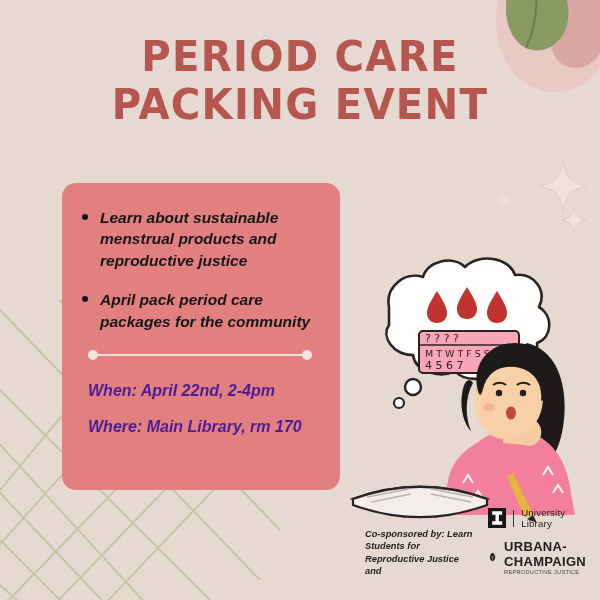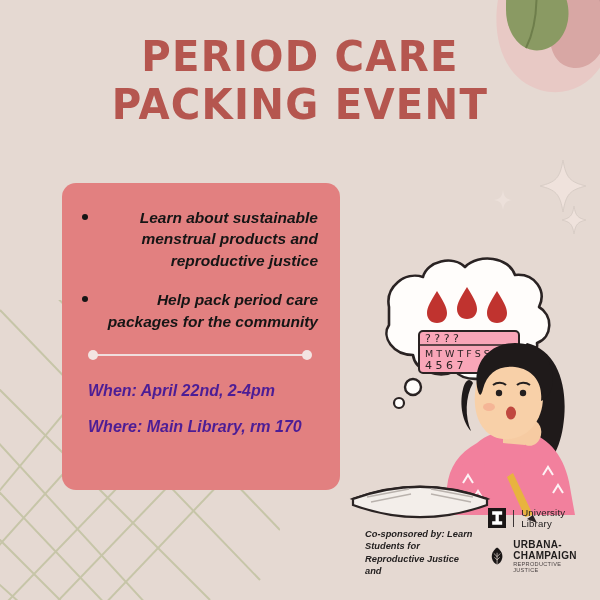--- a/index.html
+++ b/index.html
@@ -61,21 +61,21 @@
     position: absolute;
     left: 62px;
     top: 183px;
     width: 278px;
     height: 307px;
     background: #e28080;
     border-radius: 14px;
     padding: 24px 22px 18px 18px;
     color: #1d1b1b;
   }
-  .bullets { list-style: none; text-align: right; }
+  .bullets { list-style: none; }
   .bullets li {
     position: relative;
     padding-left: 20px;
     margin-bottom: 18px;
     font-style: italic;
     font-weight: bold;
     font-size: 15.5px;
     line-height: 1.38;
     color: #161515;
   }
@@ -161,21 +161,21 @@
     width: 1px;
     height: 17px;
     background: #3a3535;
   }
   .logo-text-1 {
     font-size: 9.6px;
     color: #1f1c1c;
     letter-spacing: .2px;
   }
   .logo-text-2a {
-    font-size: 10px;
+    font-size: 13px;
     font-weight: bold;
     color: #1f1c1c;
     letter-spacing: .3px;
   }
   .logo-text-2b {
     font-size: 5.6px;
     color: #4a4343;
     letter-spacing: .3px;
   }
 </style>
@@ -221,21 +221,21 @@
   </svg>
 
   <div class="headline">
     <span>Period Care</span>
     <span>Packing Event</span>
   </div>
 
   <div class="card">
     <ul class="bullets">
       <li>Learn about sustainable menstrual products and reproductive justice</li>
-      <li>Help pack period care packages for the community</li>
+      <li>April pack period care packages for the community</li>
     </ul>
 
     <div class="divider">
       <div class="line"></div>
       <div class="dot l"></div>
       <div class="dot r"></div>
     </div>
 
     <div class="detail">When: April 22nd, 2-4pm</div>
     <div class="detail">Where: Main Library, rm 170</div>

